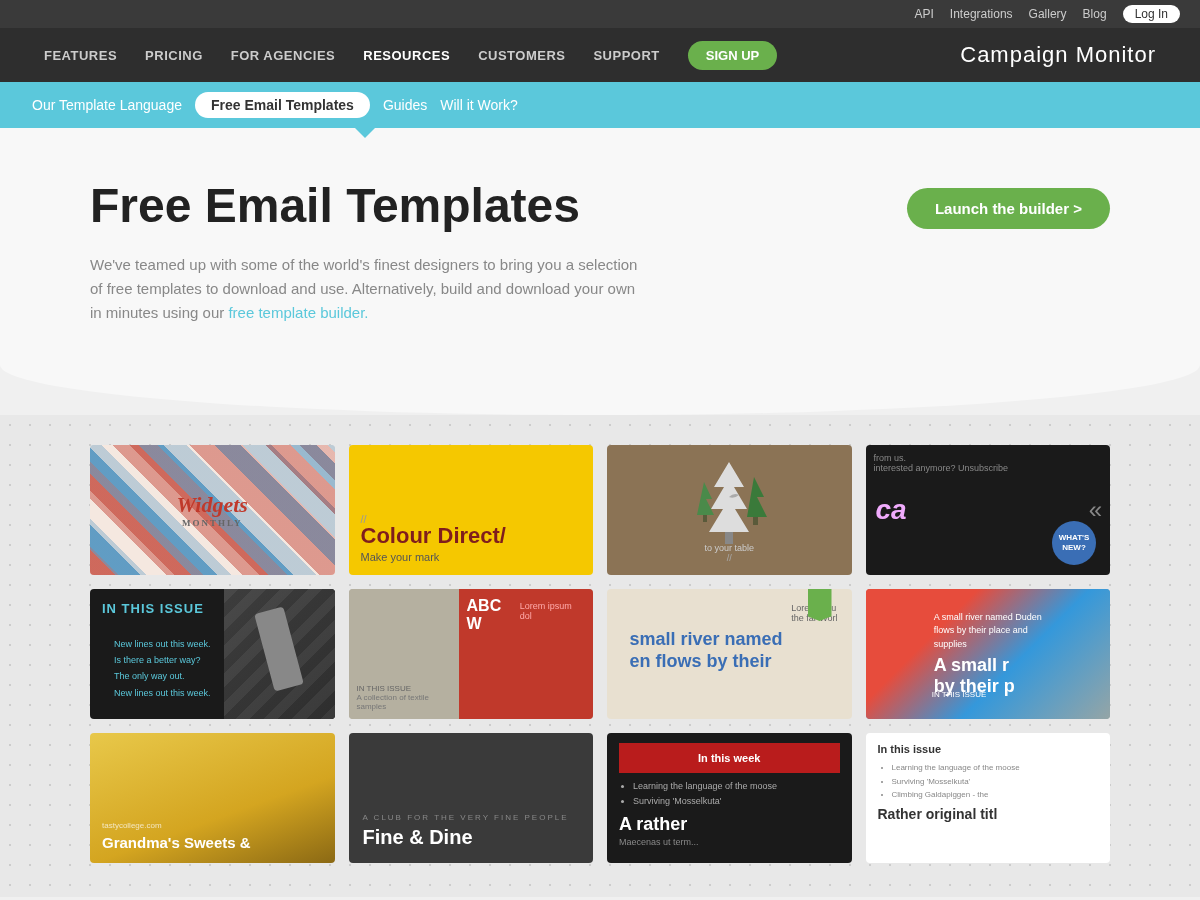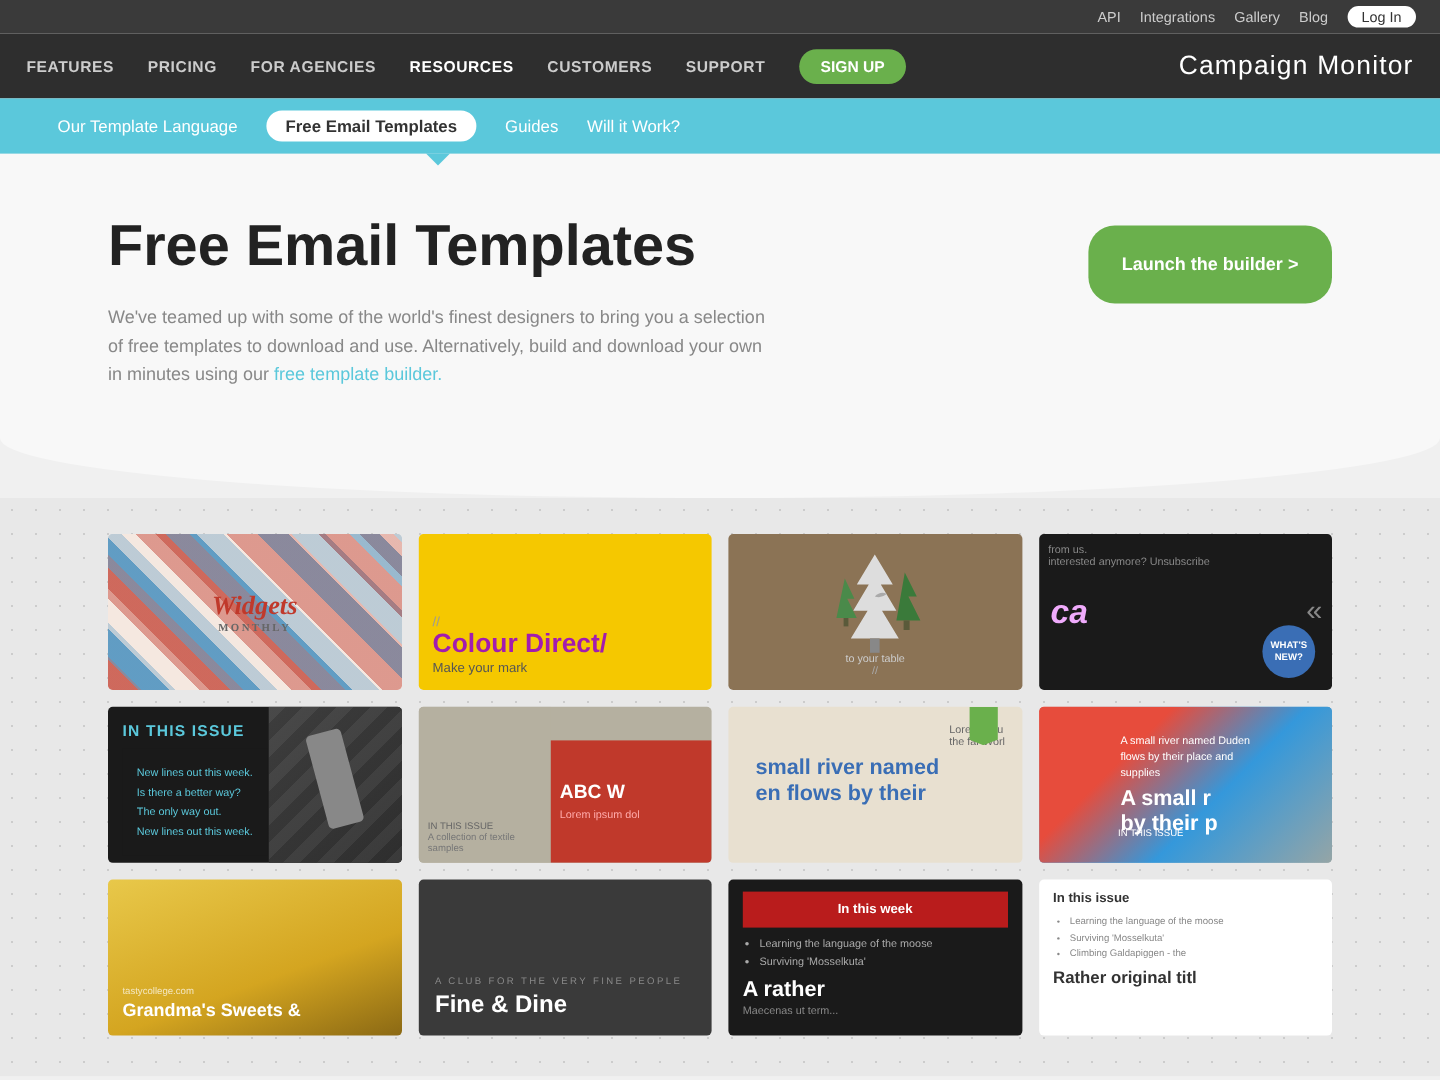--- a/index.html
+++ b/index.html
@@ -27,21 +27,21 @@
       padding: 2px 12px;
       font-size: 12px;
     }
 
     
     .main-nav {
       background: #2e2e2e;
       height: 54px;
       display: flex;
       align-items: center;
-      padding: 0 22px;
+      padding: 0 44px;
       justify-content: space-between;
     }
     .main-nav .nav-links {
       display: flex;
       gap: 28px;
       align-items: center;
     }
     .main-nav .nav-links a {
       color: #ccc;
       font-size: 13px;
@@ -68,22 +68,22 @@
       font-weight: 300;
       letter-spacing: 1px;
     }
 
     
     .sub-nav {
       background: #5bc8db;
       height: 46px;
       display: flex;
       align-items: center;
-      padding: 0 48px;
-      gap: 24px;
+      padding: 0 32px;
+      gap: 13px;
       position: relative;
     }
     .sub-nav a {
       color: #fff;
       font-size: 14px;
       text-decoration: none;
     }
     .sub-nav .active-tab {
       background: #fff;
       color: #333;
@@ -125,21 +125,21 @@
     }
     .hero-text p a {
       color: #5bc8db;
       text-decoration: none;
     }
     .launch-btn {
       background: #6ab04c;
       color: #fff;
       border: none;
       border-radius: 22px;
-      padding: 24px 28px;
+      padding: 12px 28px;
       font-size: 15px;
       font-weight: bold;
       cursor: pointer;
       white-space: nowrap;
       margin-top: 10px;
     }
     .launch-btn::after {
       content: ' >';
     }
 
@@ -227,21 +227,21 @@
       justify-content: flex-end;
       padding: 12px;
     }
     .card-colour-slash {
       font-size: 11px;
       color: #999;
     }
     .card-colour-title {
       font-size: 22px;
       font-weight: 900;
-      color: #a21caf;
+      color: #7f1d1d;
       line-height: 1;
     }
     .card-colour-sub {
       font-size: 11px;
       color: #555;
       margin-top: 4px;
     }
 
     .card-nature {
       background: #8b7355;
@@ -328,24 +328,23 @@
       position: relative;
     }
     .card-abc-red-block {
       position: absolute;
       right: 0;
       top: 0;
       bottom: 0;
       width: 55%;
       background: #c0392b;
       display: flex;
-      flex-direction: column;
+      flex-direction: row;
       justify-content: center;
       padding: 8px;
-      margin-top: 28px;
     }
     .card-abc-title {
       color: #fff;
       font-size: 16px;
       font-weight: bold;
     }
     .card-abc-lorem {
       color: #ffaaaa;
       font-size: 9px;
       margin-top: 4px;

